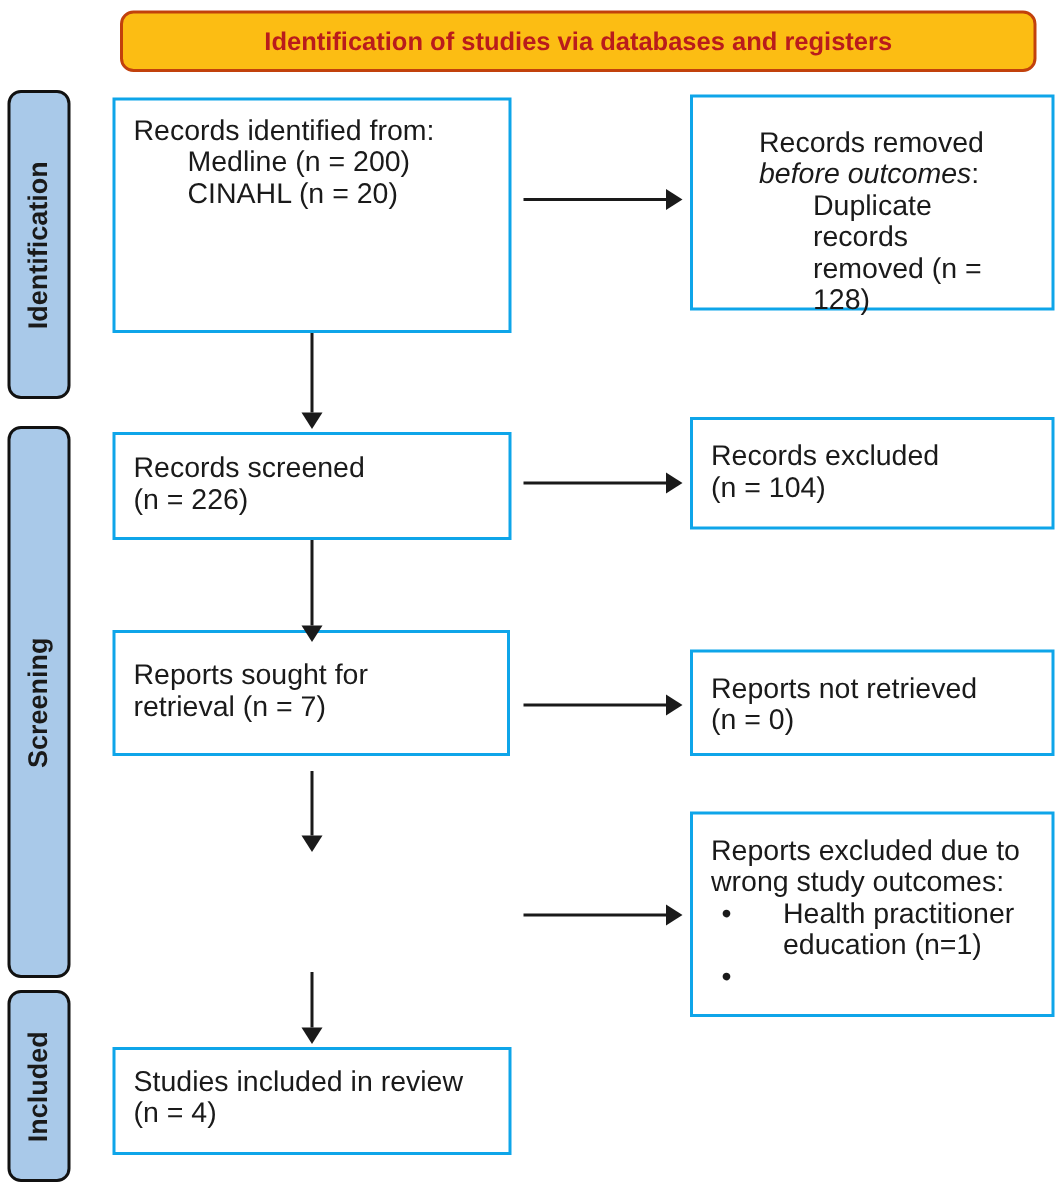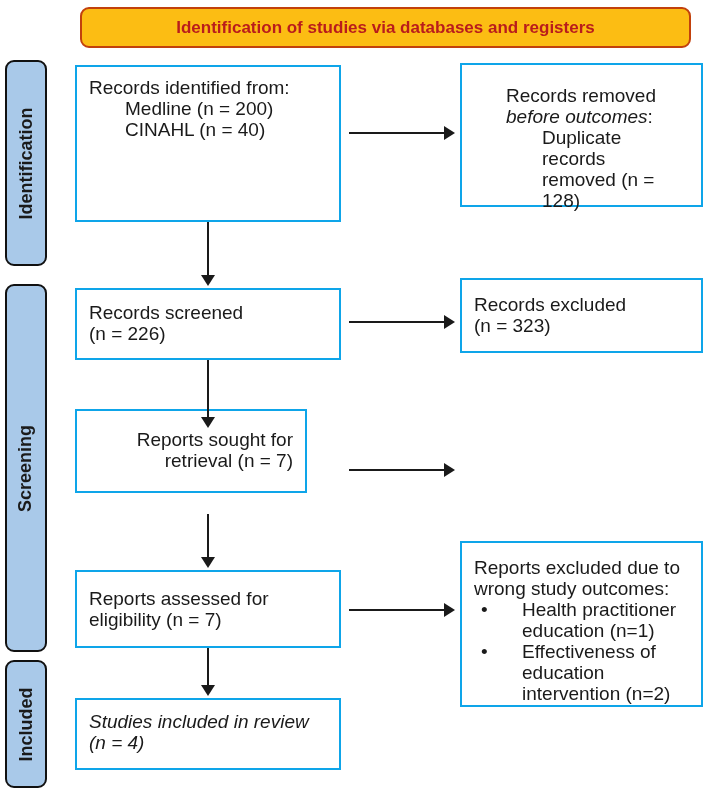--- a/index.html
+++ b/index.html
@@ -57,69 +57,66 @@
   <div class="stage" style="top:284px; height:368px;">
     <span class="vlabel">Screening</span>
   </div>
   <div class="stage" style="top:660px; height:128px;">
     <span class="vlabel">Included</span>
   </div>
 
   <div class="box" style="left:75px; top:65px; width:266px; height:157px;">
     <div class="txt">Records identified from:</div>
     <div class="txt ind">Medline (n = 200)</div>
-    <div class="txt ind">CINAHL (n = 40)</div>
+    <div class="txt ind">CINAHL (n = 20)</div>
   </div>
 
   <div class="box" style="left:75px; top:288px; width:266px; height:72px; padding-top:12px;">
     <div class="txt">Records screened
 (n = 226)</div>
   </div>
 
-  <div class="box" style="left:75px; top:409px; width:232px; height:84px; padding-top:18px;text-align:right;">
+  <div class="box" style="left:75px; top:420px; width:265px; height:84px; padding-top:18px;">
     <div class="txt">Reports sought for
 retrieval (n = 7)</div>
   </div>
 
-  <div class="box" style="left:75px; top:570px; width:266px; height:78px; padding-top:16px;">
-    <div class="txt">Reports assessed for
-eligibility (n = 7)</div>
-  </div>
 
-  <div class="box" style="left:75px; top:698px; width:266px; height:72px; padding-top:11px;font-style:italic;">
+  <div class="box" style="left:75px; top:698px; width:266px; height:72px; padding-top:11px;">
     <div class="txt">Studies included in review
 (n = 4)</div>
   </div>
 
   <div class="box" style="left:460px; top:63px; width:243px; height:144px; padding-top:20px;padding-left:44px;">
     <div class="txt">Records removed</div>
     <div class="txt"><i>before outcomes</i><span>:</span></div>
     <div class="txt ind">Duplicate records
 removed (n = 128)</div>
   </div>
 
   <div class="box" style="left:460px; top:278px; width:243px; height:75px; padding-top:14px;">
     <div class="txt">Records excluded
-(n = 323)</div>
+(n = 104)</div>
   </div>
 
+  <div class="box" style="left:460px; top:433px; width:243px; height:71px; padding-top:14px;">
+    <div class="txt">Reports not retrieved
+(n = 0)</div>
+  </div>
 
-  <div class="box" style="left:460px; top:541px; width:243px; height:166px; padding-top:14px;">
+  <div class="box" style="left:460px; top:541px; width:243px; height:137px; padding-top:14px;">
     <div class="txt">Reports excluded due to
 wrong study outcomes:</div>
     <div class="bullet-row">
       <span class="bullet">•</span>
       <span class="txt">Health practitioner
 education (n=1)</span>
     </div>
     <div class="bullet-row">
       <span class="bullet">•</span>
-      <span class="txt">Effectiveness of
-education
-intervention (n=2)</span>
     </div>
   </div>
 
   <div class="varrow" style="left:201px; top:222px; height:64px;">
     <div class="vshaft"></div>
     <div class="vhead"></div>
   </div>
   <div class="varrow" style="left:201px; top:360px; height:68px;">
     <div class="vshaft"></div>
     <div class="vhead"></div>

